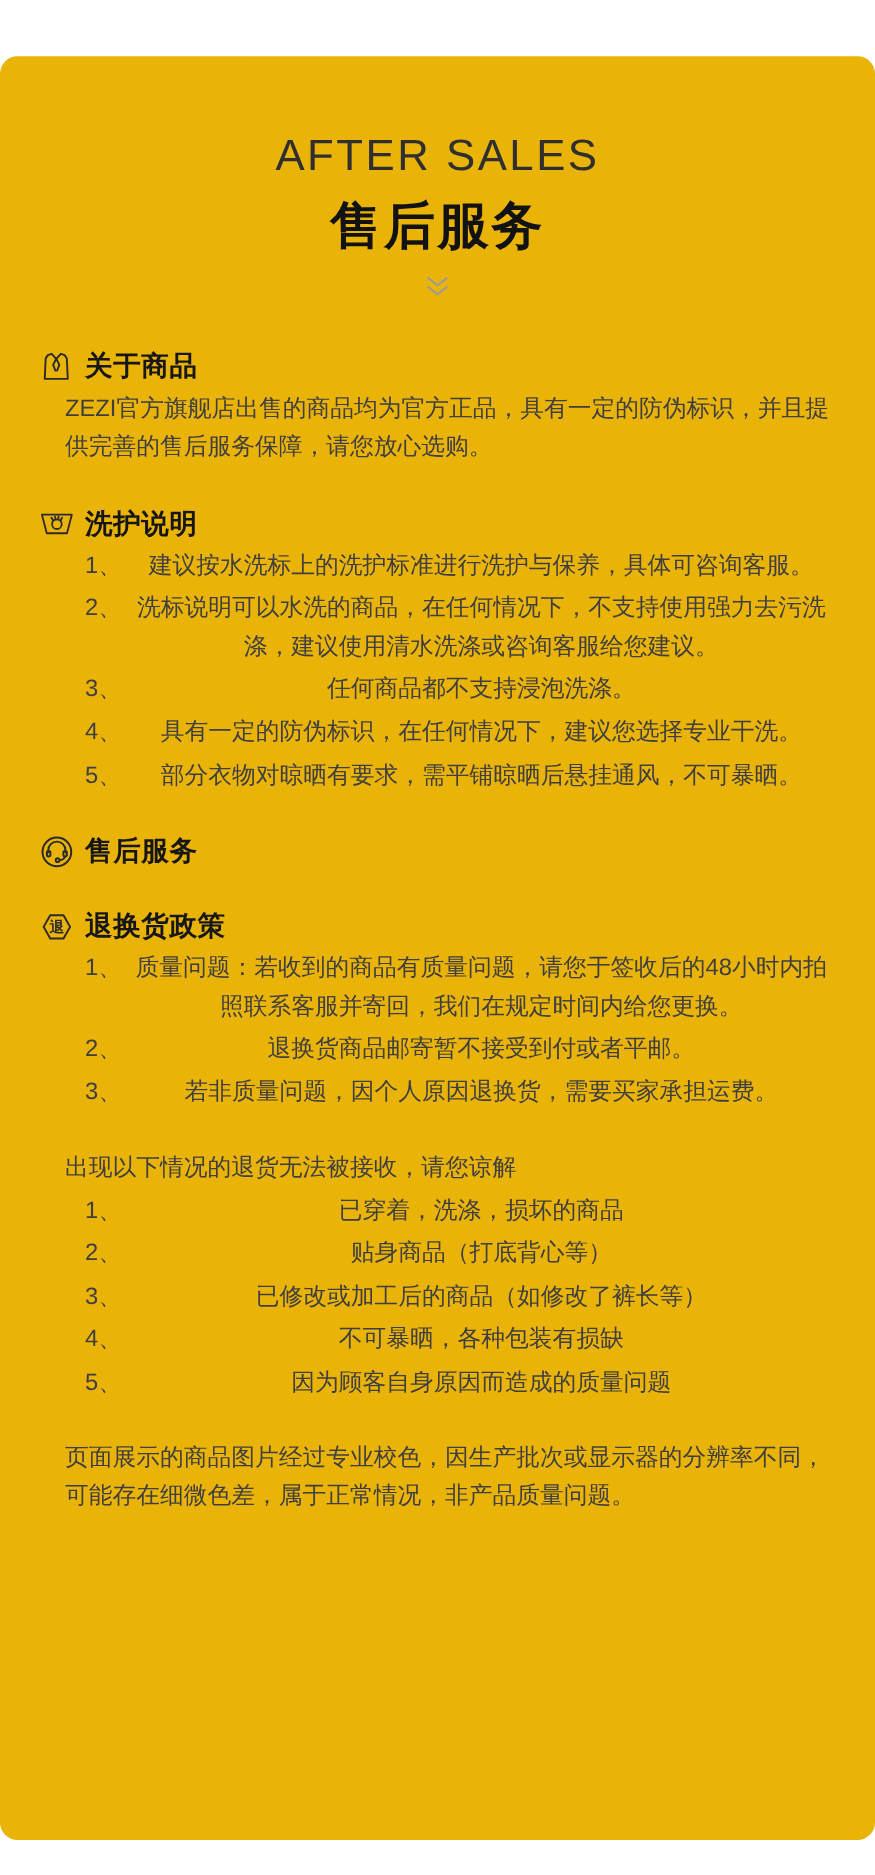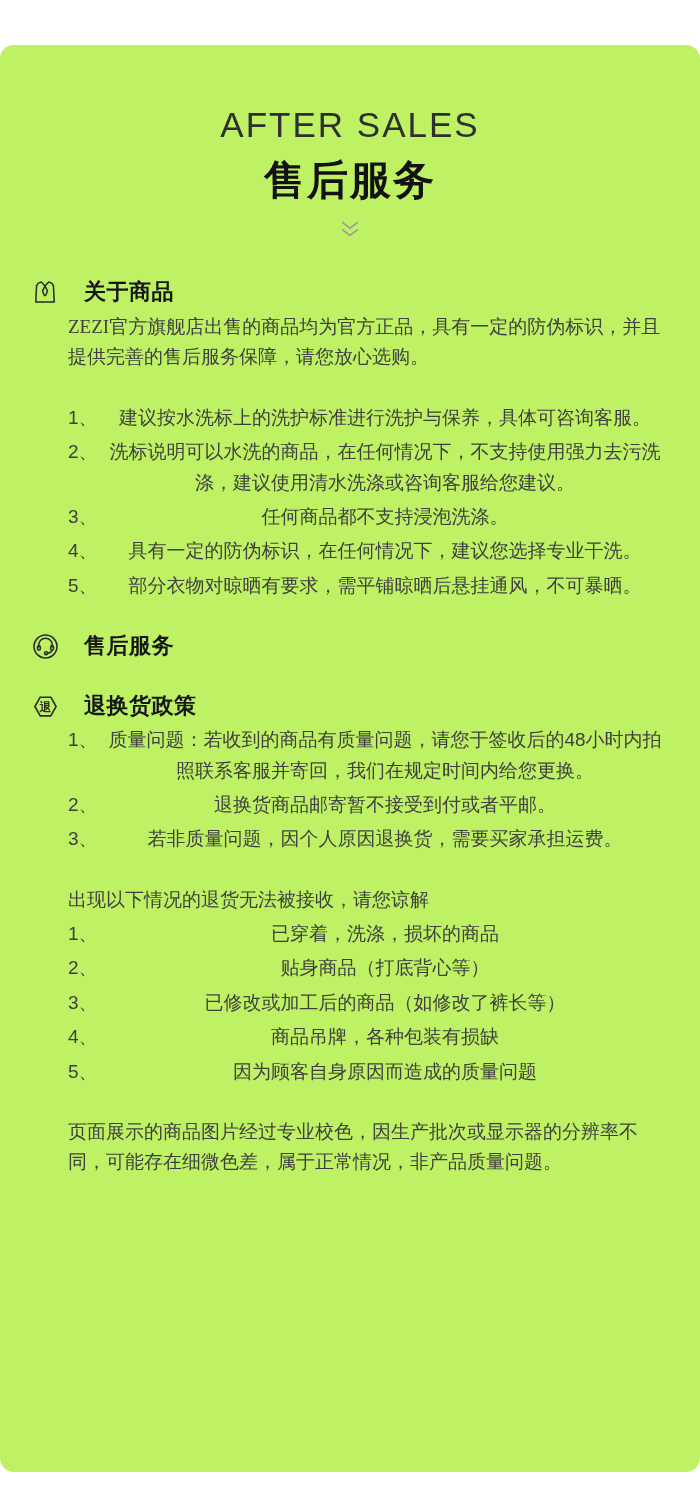--- a/index.html
+++ b/index.html
@@ -9,21 +9,21 @@
     height: 1500px;
     background: #ffffff;
     overflow: hidden;
     font-family: "Liberation Sans", "DejaVu Sans", sans-serif;
   }
   .panel {
     box-sizing: border-box;
     margin-top: 45px;
     width: 700px;
     height: 1427px;
-    background: #bef264;
+    background: #eab308;
     border-radius: 14px;
     padding: 0 30px;
     overflow: hidden;
   }
   .hero { text-align: center; padding-top: 60px; }
   .title-en {
     font-size: 35px;
     font-weight: 300;
     letter-spacing: 2px;
     color: #2f2f2f;
@@ -31,39 +31,38 @@
   .title-zh {
     font-size: 41px;
     font-weight: 700;
     letter-spacing: 2px;
     color: #121212;
     margin-top: 8px;
   }
   .hero-chevron { margin-top: 12px; }
   section { margin-top: 30px; }
   section.first { margin-top: 34px; }
-  .sec-head { display: flex; align-items: center; gap: 24px; }
+  .sec-head { display: flex; align-items: center; gap: 8px; }
   .sec-icon {
     width: 30px; height: 30px; flex: 0 0 30px;
     display: flex; align-items: center; justify-content: center;
   }
   .sec-icon svg { display: block; }
   .sec-title {
     margin: 0;
     font-size: 22px;
     font-weight: 700;
     color: #161616;
     letter-spacing: 0.5px;
   }
   .sec-body, .intro {
-    margin: 5px 0 0 38px;
+    margin: 5px 0 0 22px;
     font-size: 19px;
     line-height: 1.6;
     color: #3f3f3f;
-    font-family: Liberation Serif, serif;
   }
   .list { margin: 3px 0 0 38px; }
   .li {
     display: flex;
     margin-top: 4px;
     font-size: 19px;
     line-height: 1.6;
     color: #3f3f3f;
   }
   .li .num { flex: 0 0 32px; }
@@ -97,20 +96,30 @@
       </span>
       <h2 class="sec-title">关于商品</h2>
     </div>
     <p class="sec-body">ZEZI官方旗舰店出售的商品均为官方正品，具有一定的防伪标识，并且提供完善的售后服务保障，请您放心选购。</p>
   </section>
 
   <section>
   </section>
 
   <section>
+    <div class="sec-head">
+      <span class="sec-icon">
+        <svg width="27" height="23" viewBox="0 0 26 22">
+          <path class="ico" d="M1.5 4.5 H24.5 L20.8 18.8 H5.2 Z"></path>
+          <circle class="ico" cx="13" cy="11.8" r="3.7"></circle>
+          <path class="ico" d="M10.2 9 L8.8 6.8 M12.2 8.2 L11.4 5.9 M14.2 8.2 L14.2 5.8 M15.9 9 L17 6.8"></path>
+        </svg>
+      </span>
+      <h2 class="sec-title">洗护说明</h2>
+    </div>
     <div class="list">
       <div class="li">
         <span class="num">1、</span>
         <span class="txt">建议按水洗标上的洗护标准进行洗护与保养，具体可咨询客服。</span>
       </div>
       <div class="li">
         <span class="num">2、</span>
         <span class="txt">洗标说明可以水洗的商品，在任何情况下，不支持使用强力去污洗涤，建议使用清水洗涤或咨询客服给您建议。</span>
       </div>
       <div class="li">
@@ -180,21 +189,21 @@
       <div class="li">
         <span class="num">2、</span>
         <span class="txt">贴身商品（打底背心等）</span>
       </div>
       <div class="li">
         <span class="num">3、</span>
         <span class="txt">已修改或加工后的商品（如修改了裤长等）</span>
       </div>
       <div class="li">
         <span class="num">4、</span>
-        <span class="txt">商品吊牌，各种包装有损缺</span>
+        <span class="txt">不可暴晒，各种包装有损缺</span>
       </div>
       <div class="li">
         <span class="num">5、</span>
         <span class="txt">因为顾客自身原因而造成的质量问题</span>
       </div>
     </div>
   </section>
 
   <section>
     <p class="sec-body">页面展示的商品图片经过专业校色，因生产批次或显示器的分辨率不同，可能存在细微色差，属于正常情况，非产品质量问题。</p>

